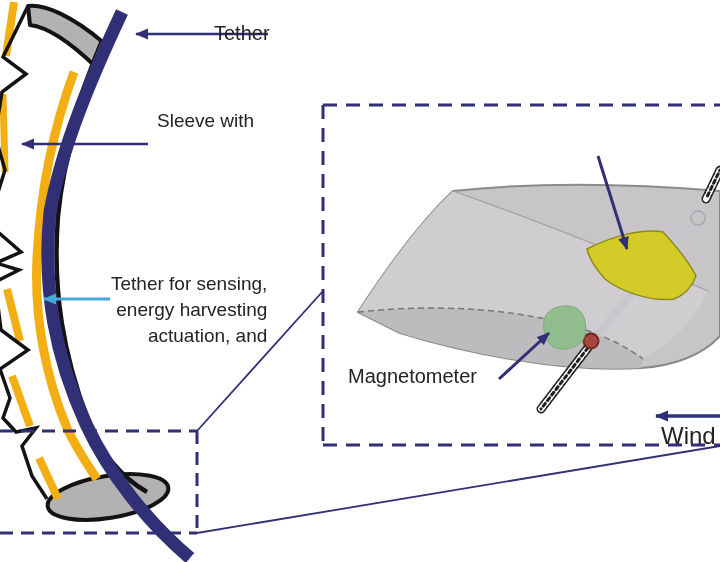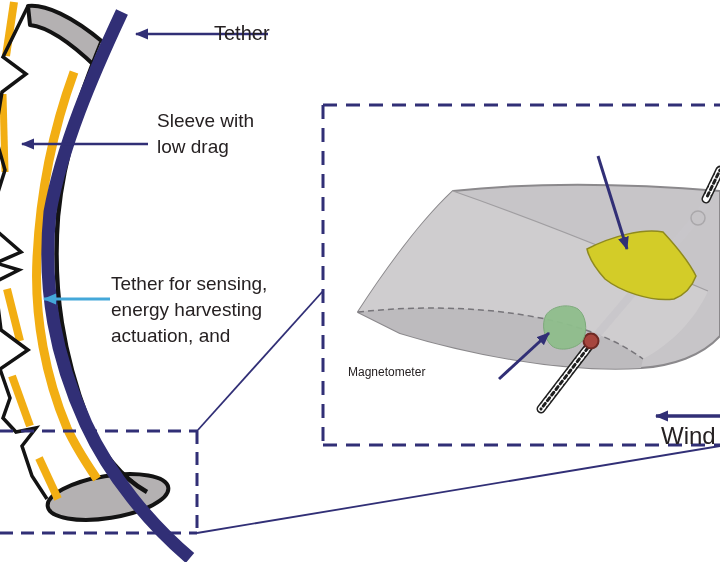--- a/index.html
+++ b/index.html
@@ -2,26 +2,26 @@
 <html><head>
 <meta charset="utf-8">
 <style>
   html,body{margin:0;padding:0;background:#ffffff;}
   .stage{
     position:relative;width:720px;height:562px;overflow:hidden;background:#ffffff;
     font-family:"Liberation Sans",sans-serif;color:#262122;
   }
   .stage svg{position:absolute;left:0;top:0;}
   .lbl{position:absolute;white-space:nowrap;color:#262122;}
-  .lbl .line{display:block;}
+  .lbl .line{display:block;text-align:right;}
   #tether-label{left:214px;top:22px;font-size:20px;}
   #sleeve-label{left:157px;top:108px;font-size:19px;line-height:26px;}
   #sensors-label{left:111px;top:271px;font-size:19px;line-height:26px;}
   #pressure-label{left:522px;top:126px;font-size:19px;}
-  #magnetometer-label{left:348px;top:365px;font-size:12px;}
+  #magnetometer-label{left:348px;top:365px;font-size:20px;}
   #wind-label{left:661px;top:380px;font-size:24px;margin-top:42px;}
 </style>
 </head>
 <body>
 
 <div class="stage">
 
   <svg width="720" height="562" viewBox="0 0 720 562">
     <defs>
       <marker id="ah-navy" markerWidth="14" markerHeight="12" refX="12" refY="5.5" orient="auto" markerUnits="userSpaceOnUse">
@@ -124,21 +124,20 @@
 
     <line x1="499" y1="379" x2="549" y2="333" stroke="#312f76" stroke-width="3" marker-end="url(#ah-navy)"></line>
 
     <line x1="720" y1="416" x2="656" y2="416" stroke="#312f76" stroke-width="3.5" marker-end="url(#ah-navy)"></line>
   </svg>
 
   <div class="lbl" id="tether-label">Tether</div>
 
   <div class="lbl" id="sleeve-label">
     <span class="line">Sleeve with</span>
-    <span class="line">low drag</span>
   </div>
 
   <div class="lbl" id="sensors-label">
     <span class="line">Tether for sensing,</span>
     <span class="line">energy harvesting</span>
     <span class="line">actuation, and</span>
   </div>
 
 
   <div class="lbl" id="magnetometer-label">Magnetometer</div>

